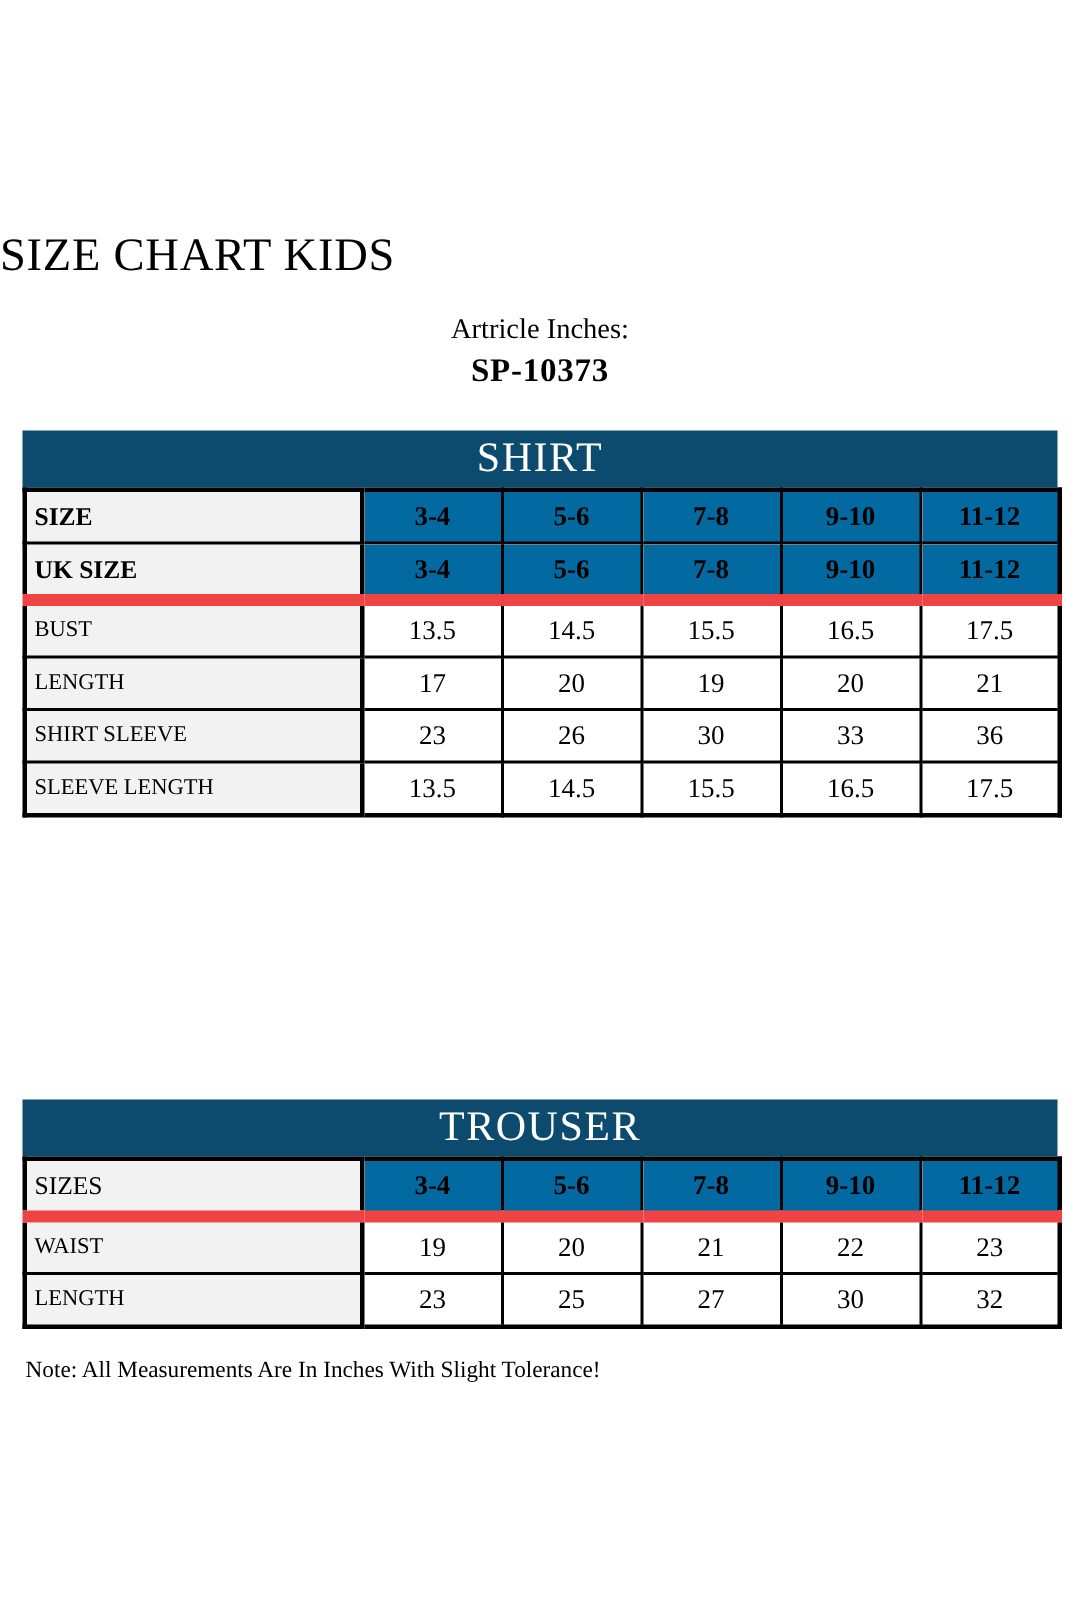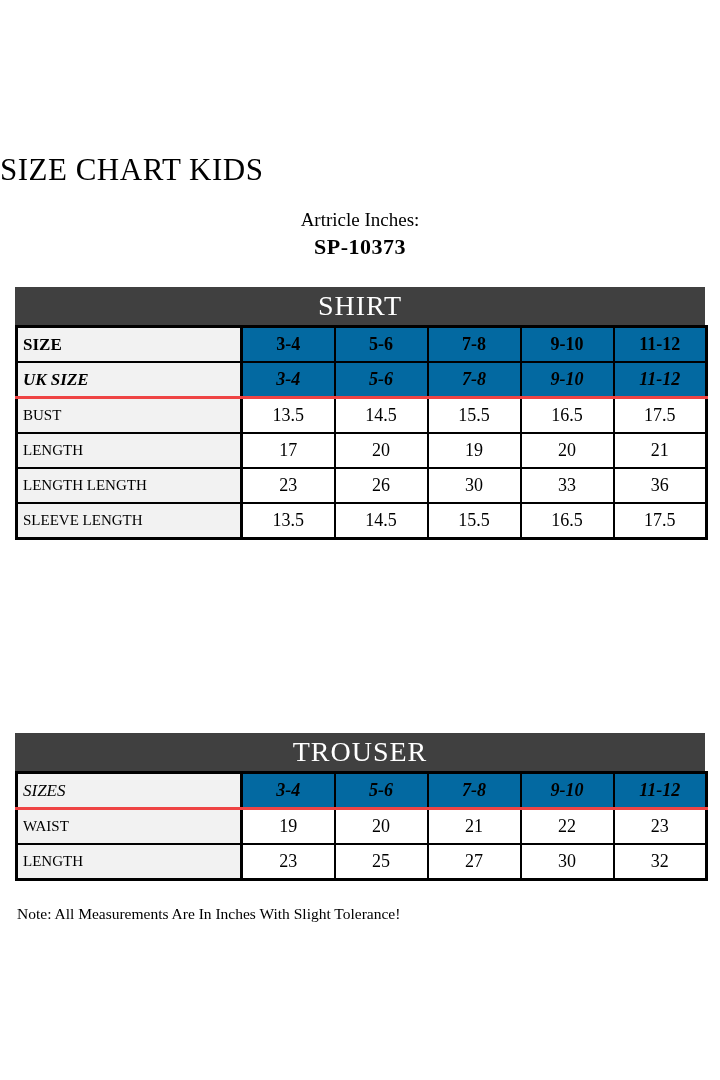--- a/index.html
+++ b/index.html
@@ -22,21 +22,21 @@
   }
   .article-number{
     position:absolute;top:234px;left:0;width:100%;
     text-align:center;font-size:22px;font-weight:700;
     letter-spacing:0.5px;
   }
   .table-block{position:absolute;left:15px;width:690px;}
   .table-block.shirt{top:287px;}
   .table-block.trouser{top:733px;}
   .table-caption{
-    background:#404040;color:#fff;height:38px;line-height:38px;
+    background:#0c4a6e;color:#fff;height:38px;line-height:38px;
     text-align:center;font-size:28px;letter-spacing:1px;
     box-sizing:border-box;
   }
   table.size-table{
     border-collapse:collapse;width:690px;table-layout:fixed;
     border:3px solid #000;
   }
   table.size-table td{
     border:2px solid #000;
     height:33px;
@@ -49,21 +49,21 @@
   }
   table.size-table td.label{
     text-align:left;
     padding-left:5px;
     background:#f2f2f2;
     border-right:3px solid #000;
     font-size:17px;
     font-weight:700;
   }
   tr.hdr td{background:#0369a1;font-weight:700;}
-  tr.hdr-last td{border-bottom:3px solid #ef4444;font-style:italic;}
+  tr.hdr-last td{border-bottom:8px solid #ef4444;}
   tr.meas td.label{font-weight:400;font-size:15px;}
   tr.label-regular td.label{font-weight:400;}
   .note{
     position:absolute;left:17px;top:905px;
     font-size:15.5px;
   }
 </style>
 </head>
 <body>
 
@@ -111,21 +111,21 @@
         </tr>
         <tr class="meas">
           <td class="label">LENGTH</td>
           <td>17</td>
           <td>20</td>
           <td>19</td>
           <td>20</td>
           <td>21</td>
         </tr>
         <tr class="meas">
-          <td class="label">LENGTH LENGTH</td>
+          <td class="label">SHIRT SLEEVE</td>
           <td>23</td>
           <td>26</td>
           <td>30</td>
           <td>33</td>
           <td>36</td>
         </tr>
         <tr class="meas">
           <td class="label">SLEEVE LENGTH</td>
           <td>13.5</td>
           <td>14.5</td>

